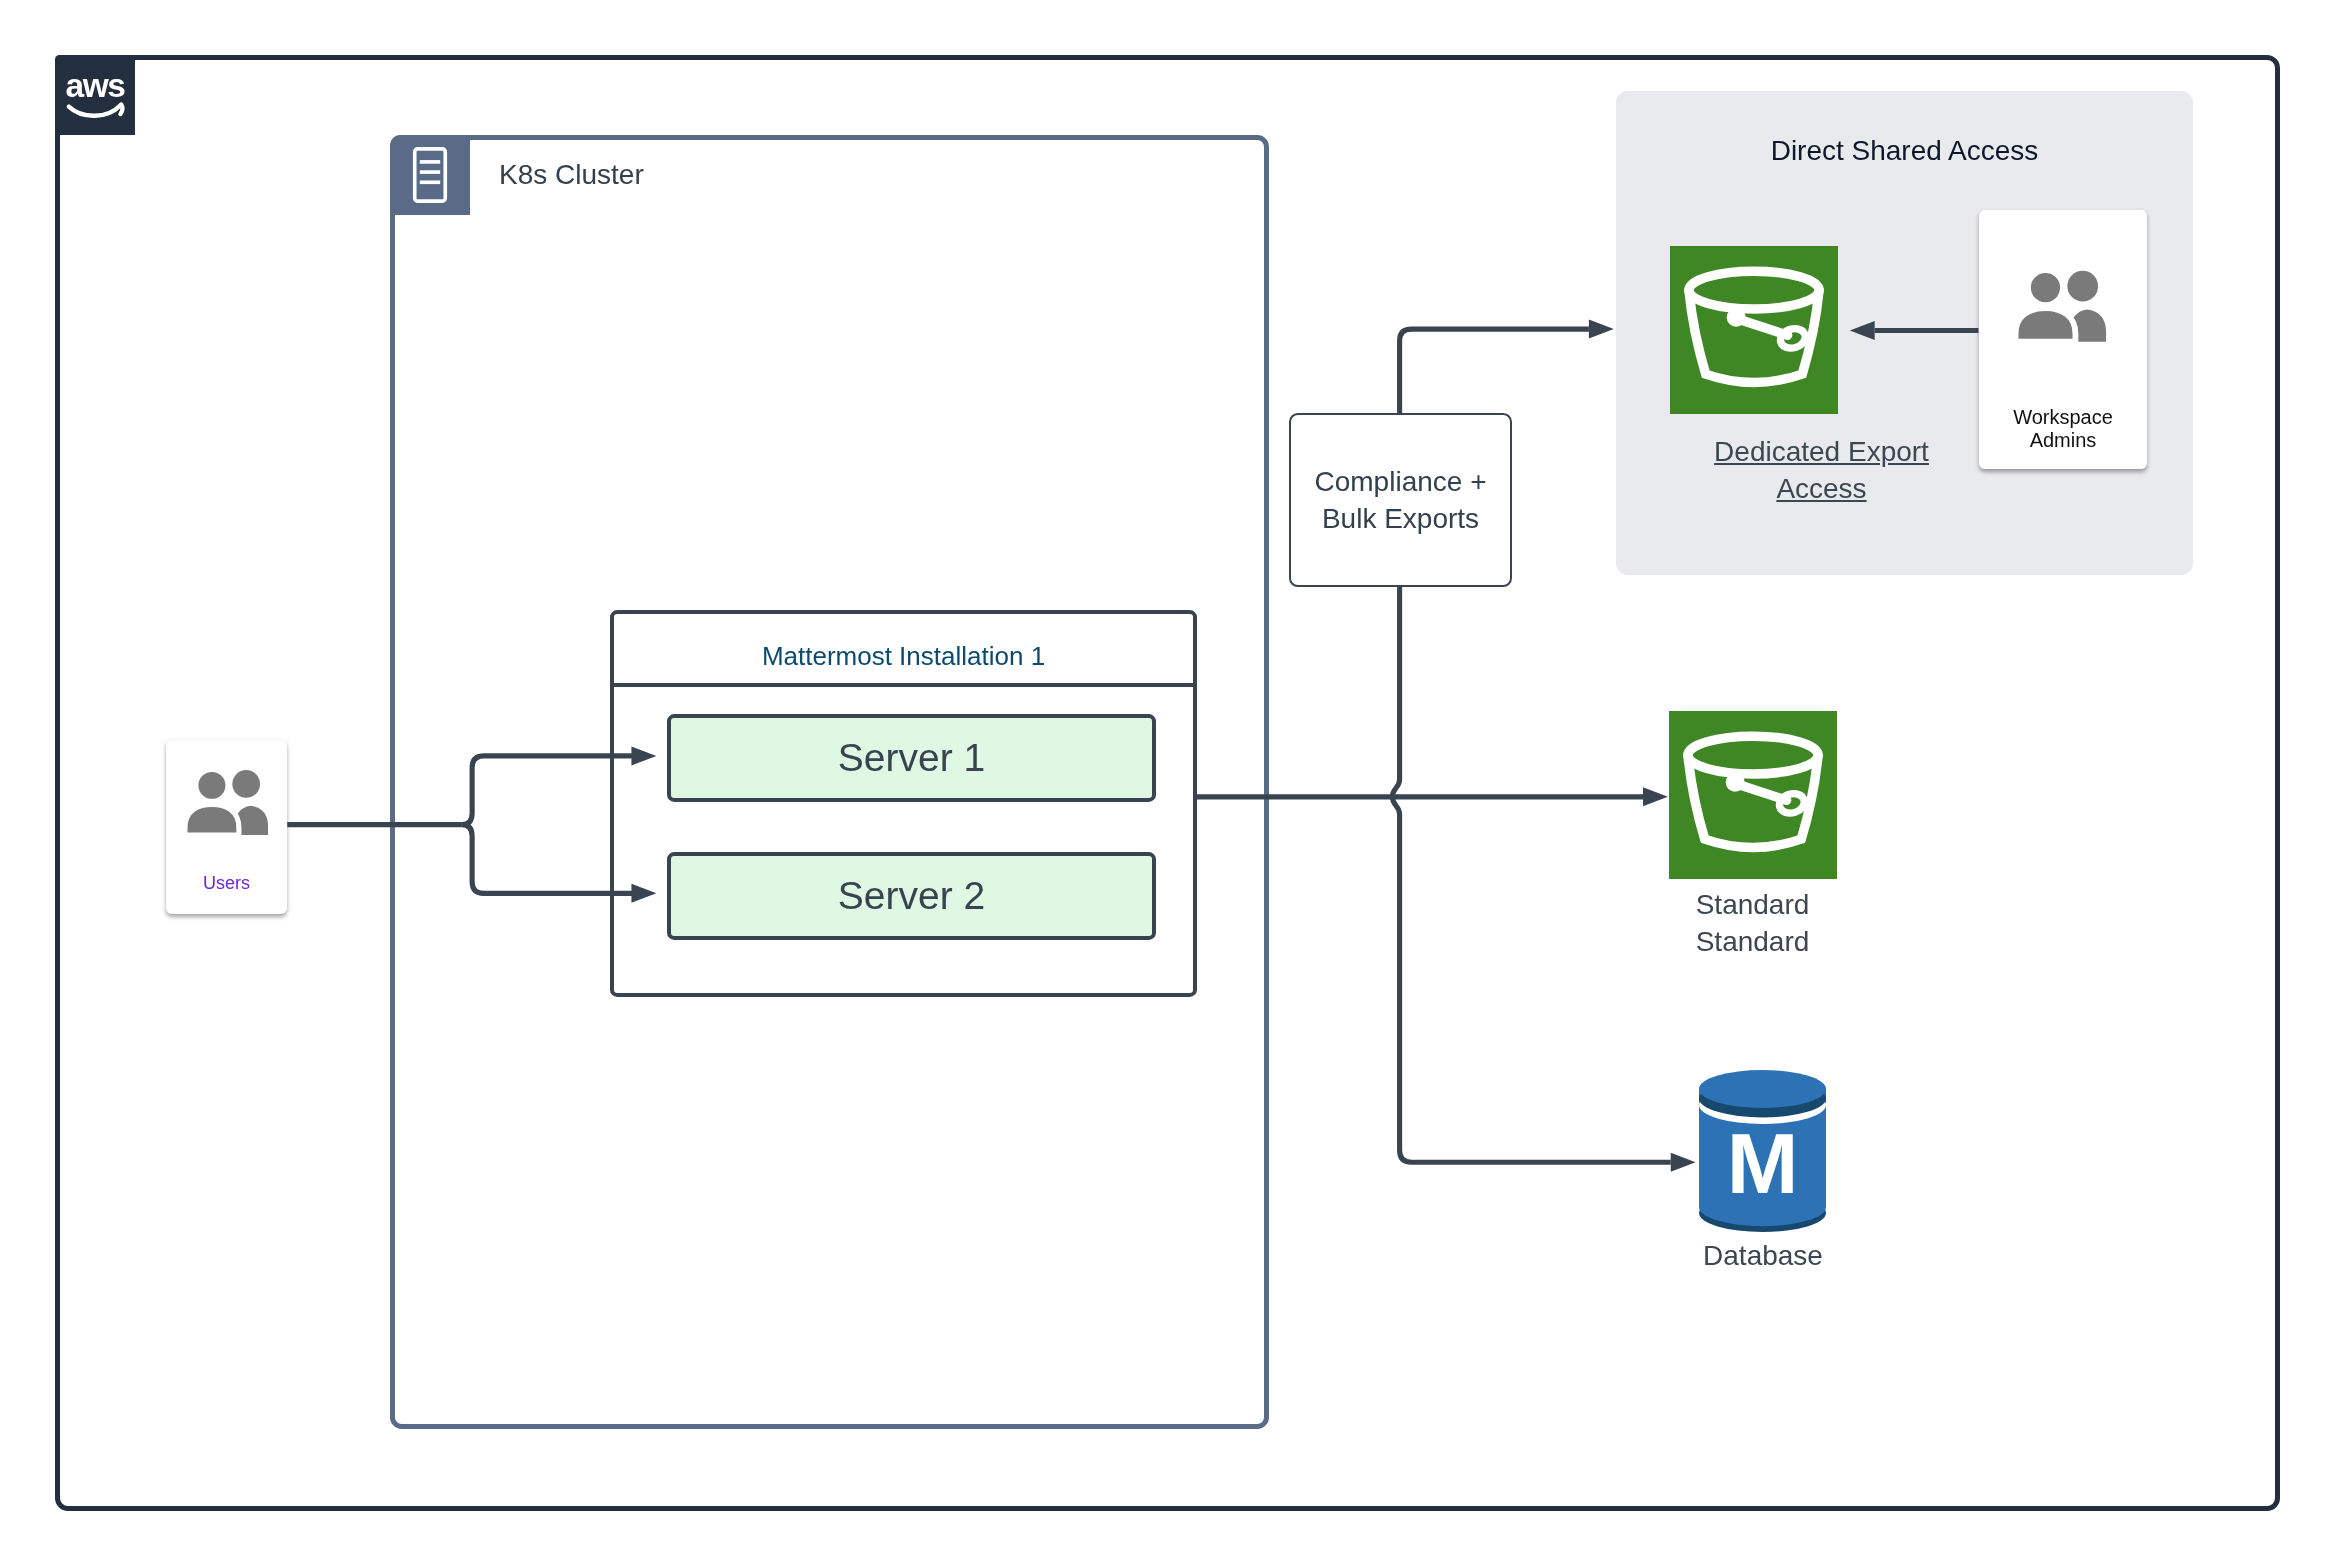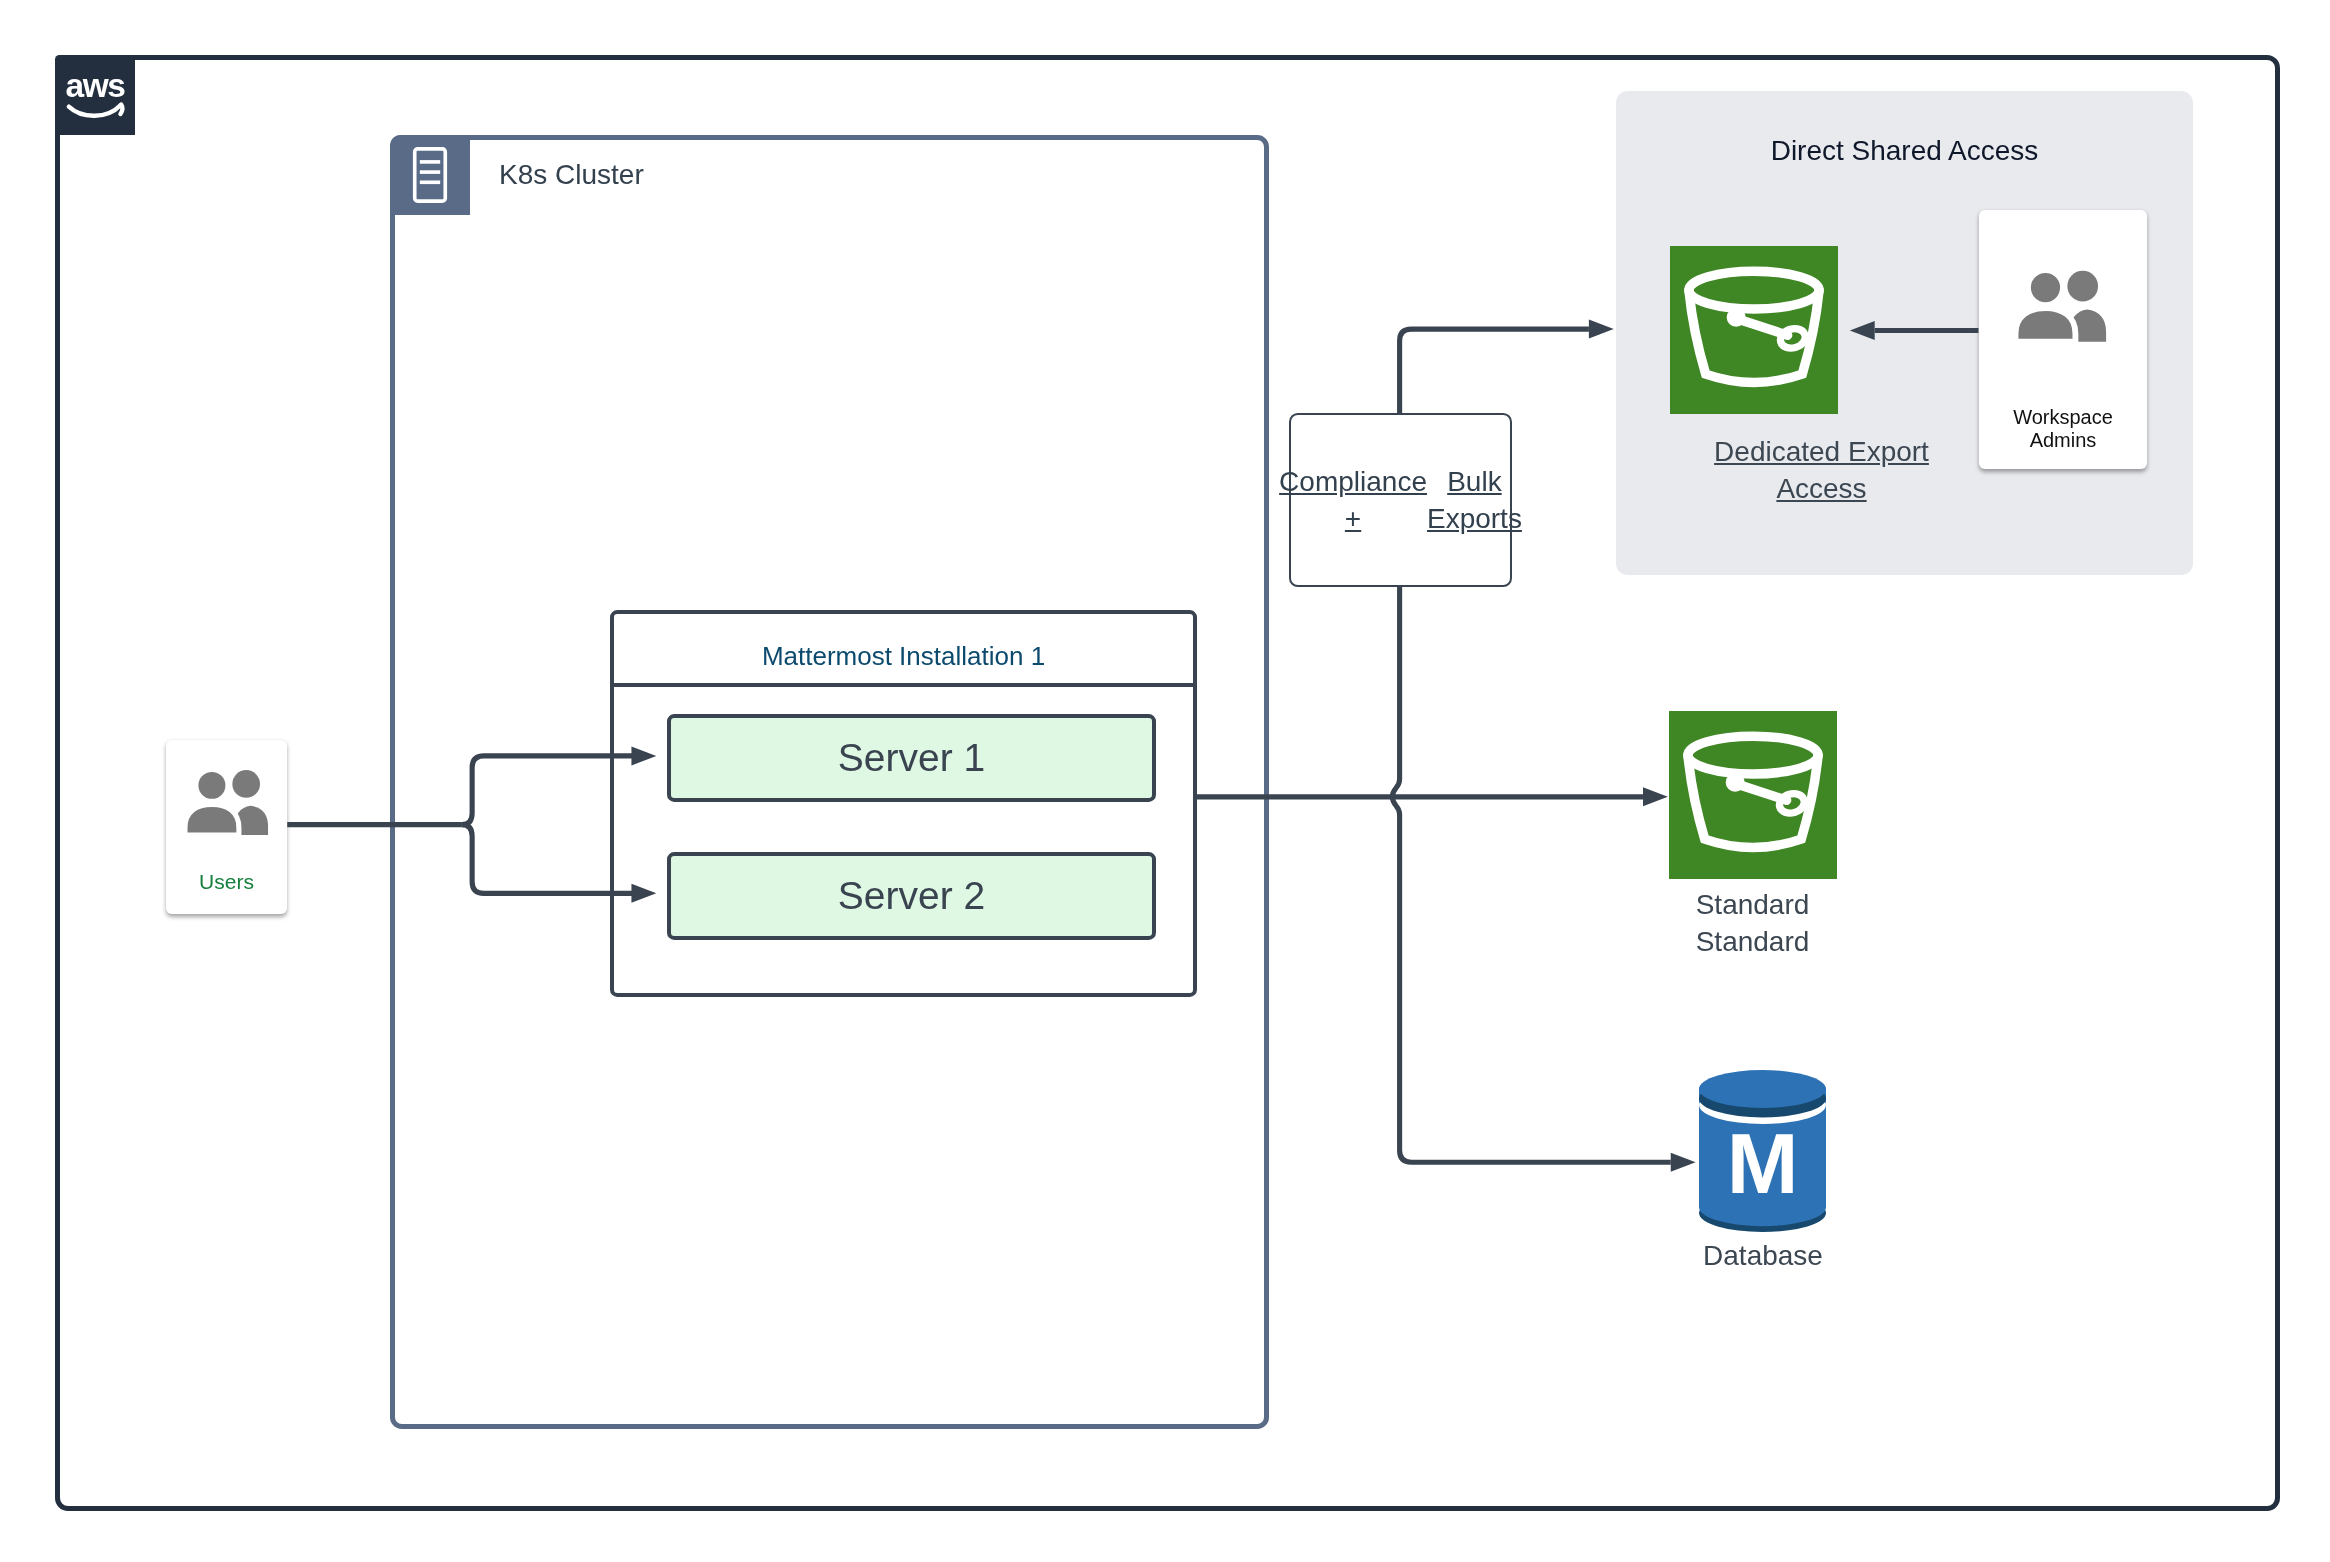--- a/index.html
+++ b/index.html
@@ -21,28 +21,28 @@
   .mm-header{position:absolute;left:0;top:16px;width:100%;height:53px;border-bottom:4.4px solid #3A4450;
              display:flex;align-items:center;justify-content:center;font-size:26px;color:#0c4a6e;}
   .server{position:absolute;left:53px;width:481px;height:80px;background:#DFF8E3;border:4.4px solid #3A4450;
           border-radius:7.3px;display:flex;align-items:center;justify-content:center;font-size:39px;color:#3A4450;}
   .server1{top:100px;}
   .server2{top:238px;}
 
   
   .card{background:#ffffff;border-radius:5.8px;box-shadow:0 2.9px 4.4px rgba(0,0,0,0.35);}
   .users-card{left:166px;top:740px;width:121px;height:174px;}
-  .users-label{position:absolute;left:0;bottom:20.5px;width:100%;text-align:center;font-size:21px;color:#15803d;}
+  .users-label{position:absolute;left:0;bottom:20.5px;width:100%;text-align:center;font-size:18px;color:#6d28d9;}
   .admins-card{left:1979px;top:210px;width:168px;height:259px;}
   .admins-label{position:absolute;left:0;bottom:17px;width:100%;text-align:center;font-size:20px;color:#111;}
 
   
   .compliance-box{left:1289px;top:413px;width:219px;height:170px;border:2.2px solid #3A4450;border-radius:8.8px;
-                  background:#fff;display:flex;flex-direction:row;align-items:center;justify-content:center;
-                  font-size:28px;line-height:37px;color:#33404D;text-align:center;text-decoration:underline;}
+                  background:#fff;display:flex;flex-direction:column;align-items:center;justify-content:center;
+                  font-size:28px;line-height:37px;color:#33404D;text-align:center;}
 
   
   .dsa-panel{left:1616px;top:91px;width:577px;height:484px;background:#E9EAEE;border-radius:11.7px;}
   .dsa-title{position:absolute;left:0;top:29px;width:100%;text-align:center;font-size:28px;color:#0f172a;margin-top:15px;}
 
   
   .s3-icon{width:168px;height:168px;background:#3F8624;}
   .bucket-export{left:1670px;top:246px;}
   .bucket-filestore{left:1669px;top:711px;}
   .icon-label{text-align:center;font-size:28px;line-height:37px;color:#3C4752;}

